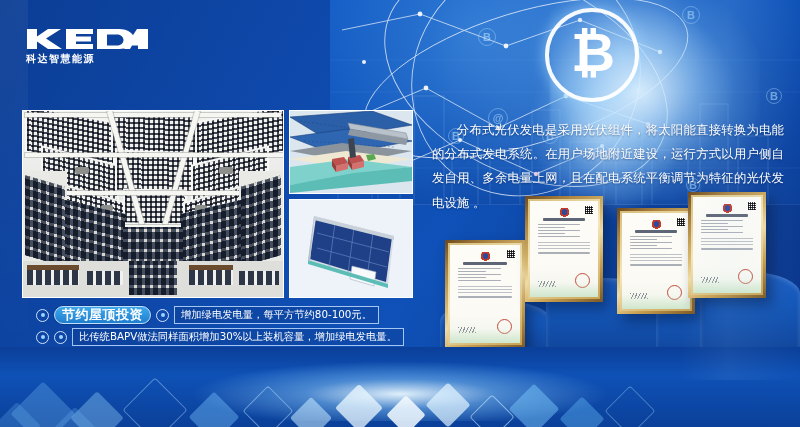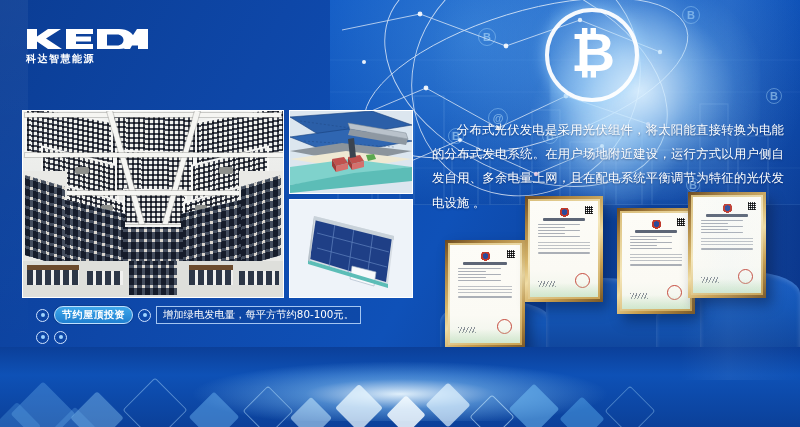--- a/index.html
+++ b/index.html
@@ -102,21 +102,21 @@
     background:linear-gradient(180deg,rgba(226,240,224,0) 0%,rgba(203,228,200,.85) 100%);}
   
   .bullets{position:absolute;left:36px;top:306px;}
   .brow{display:flex;align-items:center;height:18px;margin-bottom:4px;}
   .dot{width:11px;height:11px;border-radius:50%;border:1.4px solid #cfe3ff;
     display:flex;align-items:center;justify-content:center;margin-right:5px;flex:none;}
   .dot i{width:4px;height:4px;border-radius:50%;background:#9fd4ff;display:block;}
   .tag{display:flex;align-items:center;justify-content:center;height:16px;padding:0 7px;
     border-radius:9px;border:1px solid #bfe0ff;
     background:linear-gradient(180deg,#3ea7ea 0%,#1f7fd0 100%);
-    color:#ffffff;font-size:10px;font-weight:bold;letter-spacing:.5px;white-space:nowrap;
+    color:#ffffff;font-size:13px;font-weight:bold;letter-spacing:.5px;white-space:nowrap;
     font-family:"DejaVu Sans","Liberation Sans",sans-serif;margin-right:5px;flex:none;
     box-shadow:0 0 0 1px rgba(10,50,110,.35);}
   .desc{display:flex;align-items:center;height:16px;padding:0 6px;
     border:1px solid rgba(190,220,255,.85);background:rgba(12,60,140,.30);
     color:#ffffff;font-size:10.3px;white-space:nowrap;
     font-family:"DejaVu Sans","Liberation Sans",sans-serif;}
   .tail{color:#dbeaff;font-size:10px;margin-left:3px;}
 </style>
 </head>
 <body>
@@ -431,20 +431,21 @@
       <span class="tail"></span>
     </div>
 
     <div class="brow">
       <span class="dot">
           <i></i>
         </span>
       <span class="dot">
           <i></i>
         </span>
+      <span class="desc">比传统BAPV做法同样面积增加30%以上装机容量，增加绿电发电量。</span>
       <span class="tail"></span>
     </div>
 
     <div class="brow">
       <span class="dot">
           <i></i>
         </span>
       <span class="tag">增加使用寿命</span>
       <span class="dot">
           <i></i>

